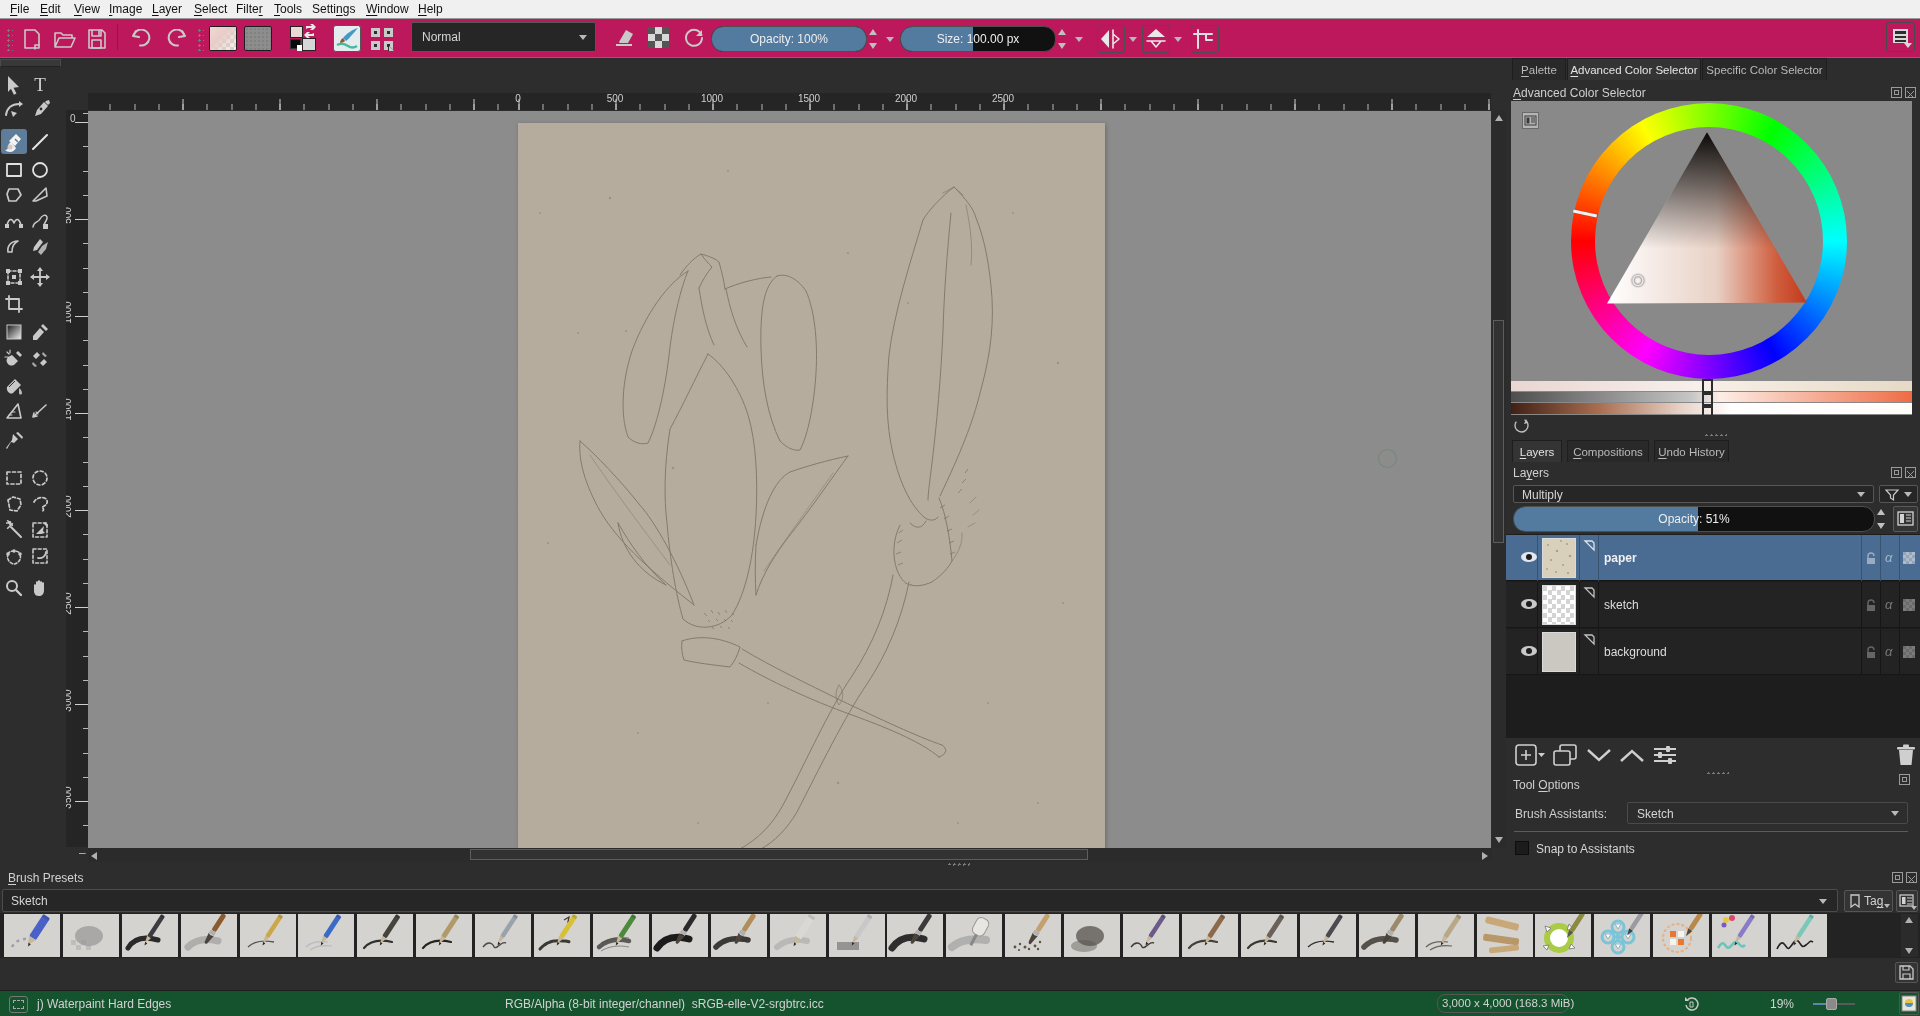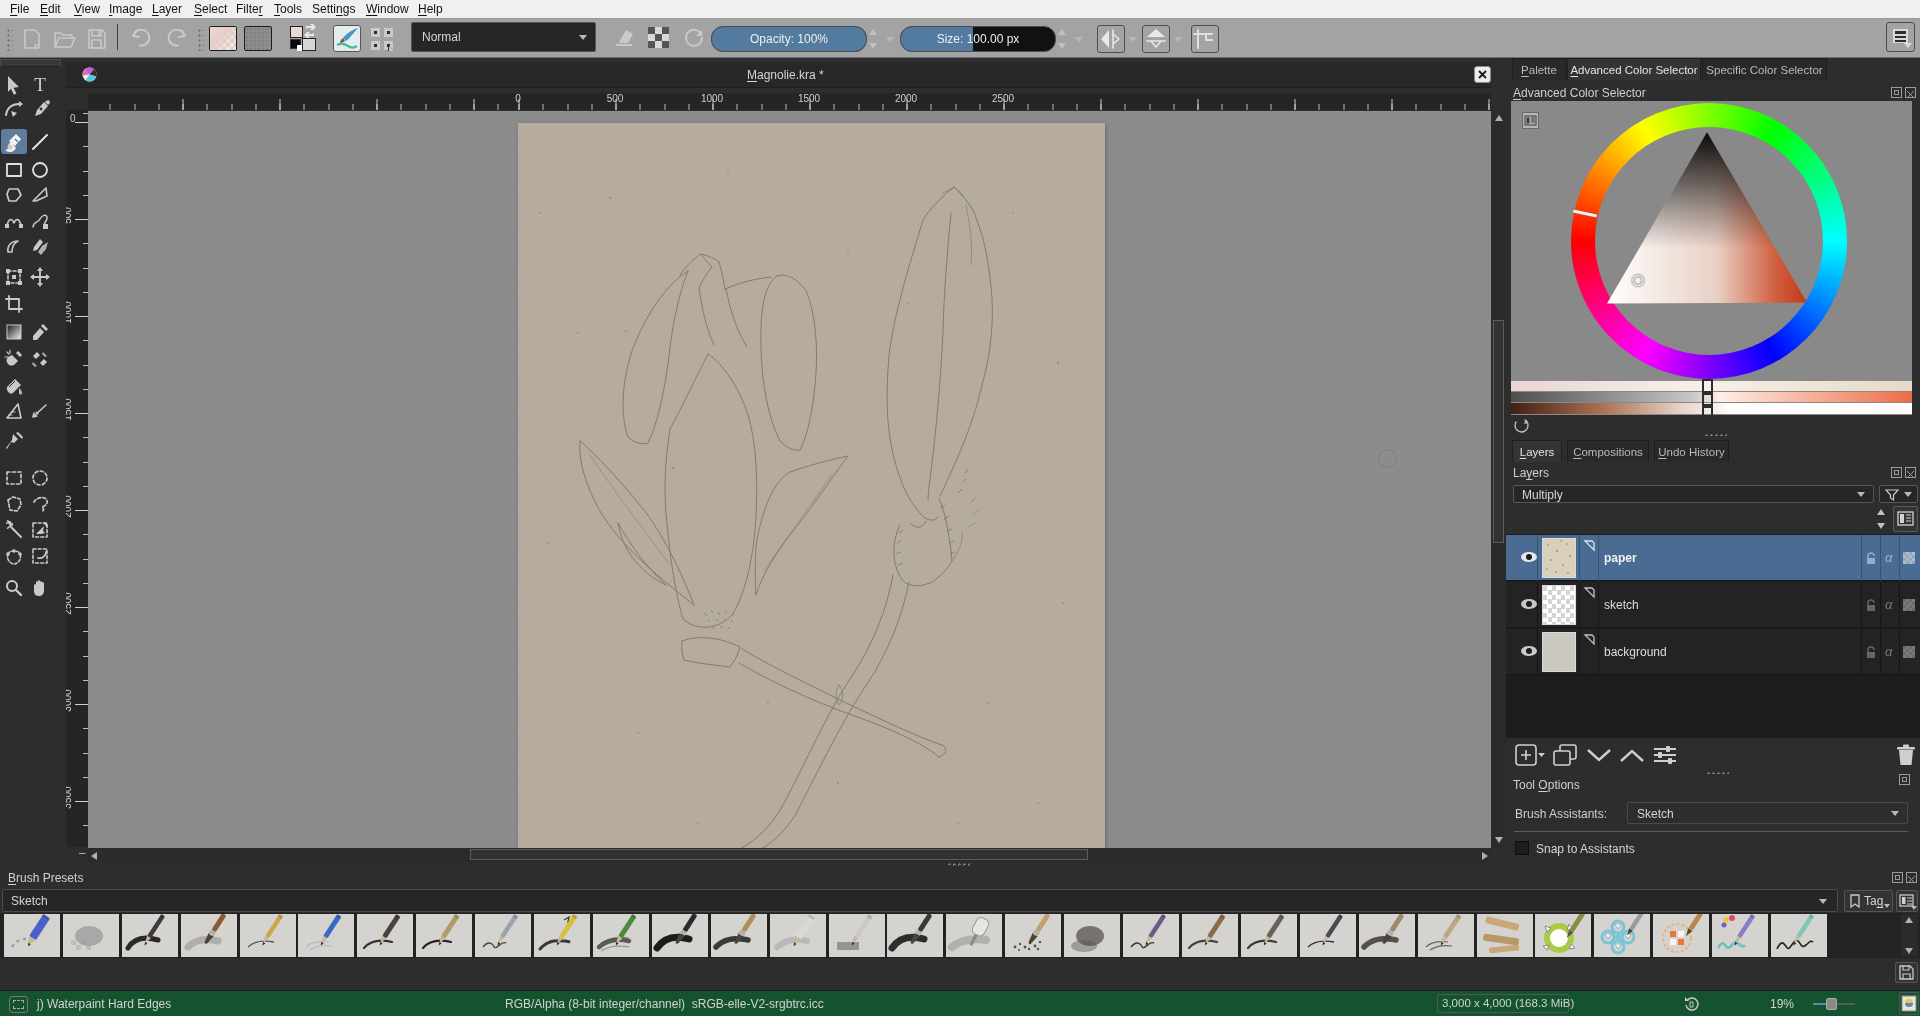--- a/index.html
+++ b/index.html
@@ -1,21 +1,21 @@
 <!DOCTYPE html>
 <html><head><meta charset="utf-8">
 <style>
 *{box-sizing:border-box}
 html,body{margin:0;padding:0}
 body{width:1920px;height:1016px;overflow:hidden;background:#2d2d2d;font-family:"Liberation Sans",sans-serif;font-size:12px;color:#d2d2d2}
 .ab{position:absolute}
 .menubar{left:0;top:0;width:1920px;height:19px;background:#f0f0f0;color:#111;border-bottom:1px solid #9a9a9a}
 .menubar>span{position:absolute;top:2px;font-size:12px}
 .mn{text-decoration:underline;text-underline-offset:2px}
-.toolbar{left:0;top:19px;width:1920px;height:39px;background:#a3a3a3;border-bottom:1px solid #6e6e6e}
+.toolbar{left:0;top:19px;width:1920px;height:39px;background:#be185d;border-bottom:1px solid #6e6e6e}
 .tbtn{position:absolute;display:flex;align-items:center;justify-content:center}
 .dots{background-image:radial-gradient(circle,#7a7a7a 1.1px,transparent 1.2px);background-size:5px 5px;background-position:1px 1px}
 .combo{background:#262626;border:1px solid #565656;border-radius:2px;color:#d6d6d6}
 .combo .arr{position:absolute;right:8px;top:50%;margin-top:-2px;width:0;height:0;border-left:4px solid transparent;border-right:4px solid transparent;border-top:5px solid #b9b9b9}
 .slider{background:#111;border:1px solid #4e4e4e;border-radius:12px;overflow:hidden}
 .slider .fill{position:absolute;left:0;top:0;bottom:0;background:#537a9f}
 .slider .lab{position:absolute;left:0;right:0;top:0;bottom:0;display:flex;align-items:center;justify-content:center;color:#eee;white-space:pre}
 .spin{display:flex;flex-direction:column;justify-content:space-between;padding:3px 0}
 .spin i{width:0;height:0;border-left:4px solid transparent;border-right:4px solid transparent}
 .spin .up{border-bottom:6px solid #c0c0c0}
@@ -393,33 +393,20 @@
       </svg>
     </div>
 <div class="tool" style="left:27px;top:517px">
       <svg width="20" height="20" viewBox="0 0 20 20">
         <path class="icf" d="M4 12V7c0-1 2-1 2 0V4c0-1 2-1 2 0V3c0-1 2-1 2 0v1c0-1 2-1 2 0v1c0-1 2-1 2 0v7c0 4-2 6-5 6s-4-1-5-4z"></path>
       </svg>
     </div>
 </div>
 
 <div class="ab canv">
-<div class="tabbar">
-<svg class="ab" style="left:16px;top:5px" width="15" height="15" viewBox="0 0 15 15">
-        <circle cx="7.5" cy="7.5" r="7" fill="#f2f2f2"></circle>
-        <path d="M7.5 7.5 L0.5 8.5 A7 7 0 0 1 3 2.5z" fill="#e868b8"></path>
-        <path d="M7.5 7.5 L3 2.5 A7 7 0 0 1 12 2z" fill="#c060d8"></path>
-        <path d="M7.5 7.5 L12 2 A7 7 0 0 1 14.3 9.5z" fill="#303030"></path>
-        <path d="M7.5 7.5 L14.3 9.5 A7 7 0 0 1 3.5 13.3z" fill="#58c8e0"></path>
-      </svg>
-<span class="ab" style="left:681px;top:6px;color:#d4d4d4"><span class="mn">M</span>agnolie.kra *</span>
-<div class="ab" style="left:1408px;top:4px;width:17px;height:17px;background:#ececec;border-radius:3px;border:1px solid #8a8a8a"><svg width="15" height="15" viewBox="0 0 15 15">
-          <path d="M4 4l7 7M11 4l-7 7" stroke="#1a1a1a" stroke-width="1.8"></path>
-        </svg></div>
-</div>
 <div class="hruler">
 <div class="ab" style="left:0;top:0;right:0;bottom:0;background-image:repeating-linear-gradient(90deg,#b8b8b8 0 1px,transparent 1px 24.25px);background-position:430.5px 0;background-size:auto 100%;-webkit-mask-image:linear-gradient(#0000 0 11px,#000 11px)"></div>
 <div class="ab" style="left:0;top:0;right:0;bottom:0;background-image:repeating-linear-gradient(90deg,#cfcfcf 0 1px,transparent 1px 97px);background-position:430.5px 0;background-size:auto 100%;-webkit-mask-image:linear-gradient(#0000 0 6px,#000 6px)"></div>
 <span class="rnum" style="left:430px;top:0;transform:translateX(-50%)">0</span>
 <span class="rnum" style="left:527px;top:0;transform:translateX(-50%)">500</span>
 <span class="rnum" style="left:624px;top:0;transform:translateX(-50%)">1000</span>
 <span class="rnum" style="left:721px;top:0;transform:translateX(-50%)">1500</span>
 <span class="rnum" style="left:818px;top:0;transform:translateX(-50%)">2000</span>
 <span class="rnum" style="left:915px;top:0;transform:translateX(-50%)">2500</span>
 </div>
@@ -600,20 +587,24 @@
 <div class="ab combo" style="left:7px;top:427px;width:361px;height:18px">
       <span style="position:absolute;left:8px;top:2px">Multiply</span>
       <div class="arr"></div>
     </div>
 <div class="ab combo" style="left:373px;top:427px;width:39px;height:18px">
       <svg width="16" height="14" style="position:absolute;left:4px;top:2px" viewBox="0 0 16 14">
         <path d="M2 2h12l-4.5 5v5l-3-2V7z" fill="none" stroke="#c9c9c9" stroke-width="1.2"></path>
       </svg>
       <div class="arr" style="right:5px"></div>
     </div>
+<div class="ab slider" style="left:7px;top:448px;width:362px;height:26px">
+      <div class="fill" style="width:184px"></div>
+      <div class="lab" style="font-size:12px">Opacity: 51%</div>
+    </div>
 <div class="ab spin" style="left:371px;top:448px;width:12px;height:26px">
       <i class="up"></i>
       <i class="dn"></i>
     </div>
 <div class="ab" style="left:387px;top:448px;width:25px;height:26px;background:#343434;border:1px solid #5a5a5a;border-radius:2px">
       <svg width="21" height="22" style="position:absolute;left:1px;top:1px" viewBox="0 0 21 22">
         <rect x="3" y="4" width="15" height="13" fill="none" stroke="#d2d2d2" stroke-width="1.3"></rect>
         <rect x="5" y="6" width="4" height="9" fill="#d2d2d2"></rect>
         <path d="M11 7h5M11 10h5M11 13h5" stroke="#d2d2d2"></path>
       </svg>
@@ -1111,21 +1102,21 @@
       </svg>
     </div>
 </div>
 
 <div class="ab statusbar">
 <div class="ab" style="left:9px;top:5px;width:19px;height:17px;border:1px solid #777;border-radius:3px">
       <div style="position:absolute;left:3px;top:3px;right:3px;bottom:3px;border:1px dashed #aaa"></div>
     </div>
 <span class="ab" style="left:37px;top:6px;color:#d2d2d2">j) Waterpaint Hard Edges</span>
 <span class="ab" style="left:505px;top:6px;color:#d2d2d2">RGB/Alpha (8-bit integer/channel)&nbsp;&nbsp;sRGB-elle-V2-srgbtrc.icc</span>
-<div class="ab" style="left:1437px;top:3px;width:132px;height:19px;border:1px solid #565656;border-radius:2px;white-space:nowrap">
+<div class="ab" style="left:1437px;top:3px;width:132px;height:19px;border:1px solid #565656;border-radius:8px;white-space:nowrap">
       <span style="position:absolute;left:4px;top:2px;color:#d2d2d2;font-size:11.5px;white-space:nowrap">3,000 x 4,000 (168.3 MiB)</span>
     </div>
 <svg class="ab" style="left:1684px;top:5px" width="15" height="16" viewBox="0 0 15 16">
       <path d="M3.5 4A6 6 0 1 1 2 9" fill="none" stroke="#c9c9c9" stroke-width="1.5"></path>
       <path d="M1 1v4h4z" fill="#c9c9c9"></path>
       <path d="M6 6h3v5H6z" fill="none" stroke="#c9c9c9"></path>
     </svg>
 <span class="ab" style="left:1770px;top:6px;color:#d2d2d2">19%</span>
 <div class="ab" style="left:1813px;top:12px;width:14px;height:2px;background:#5d87ac"></div>
 <div class="ab" style="left:1837px;top:12px;width:18px;height:2px;background:#5a5a5a"></div>

